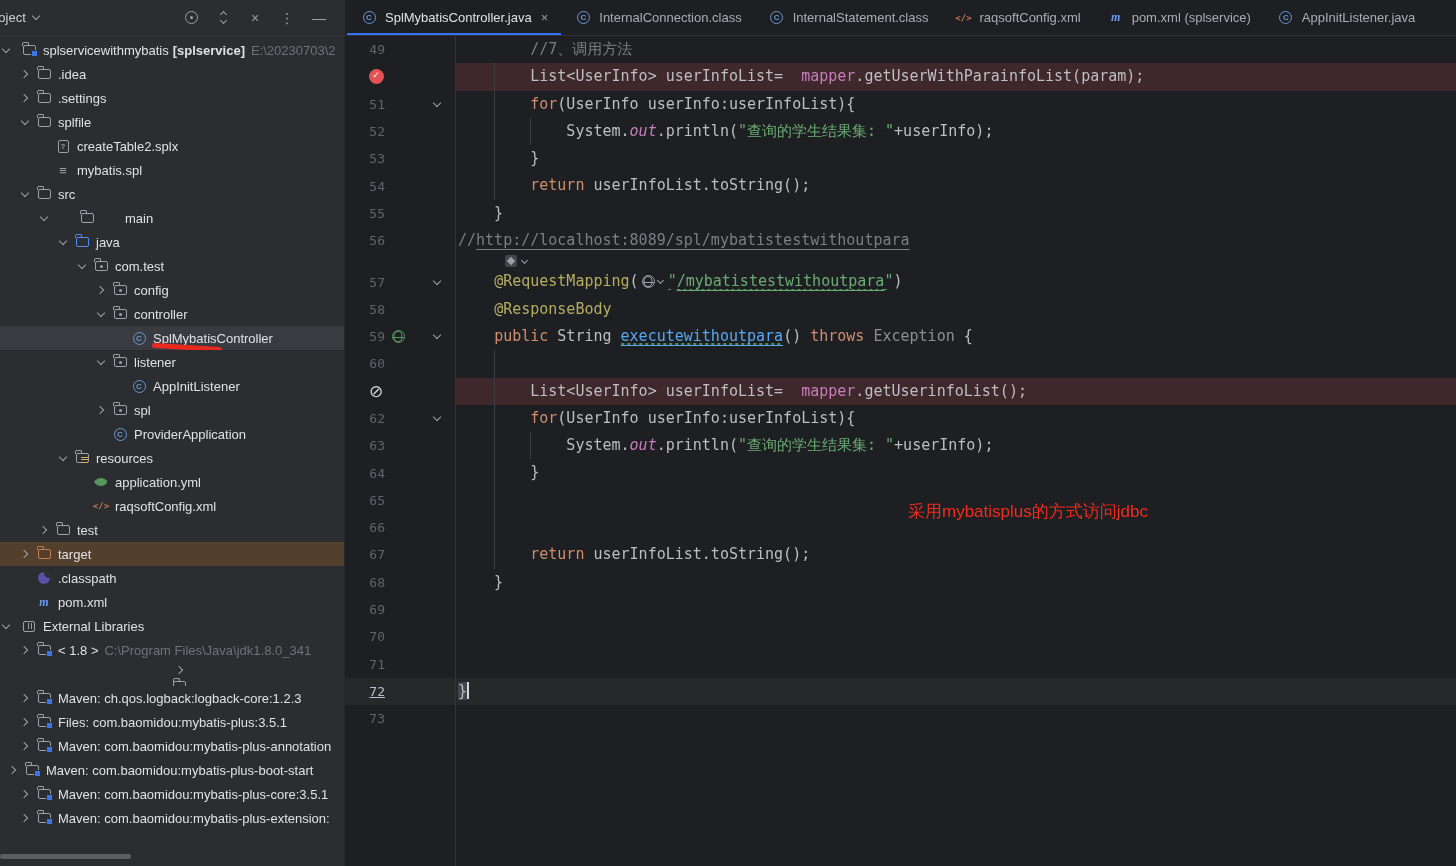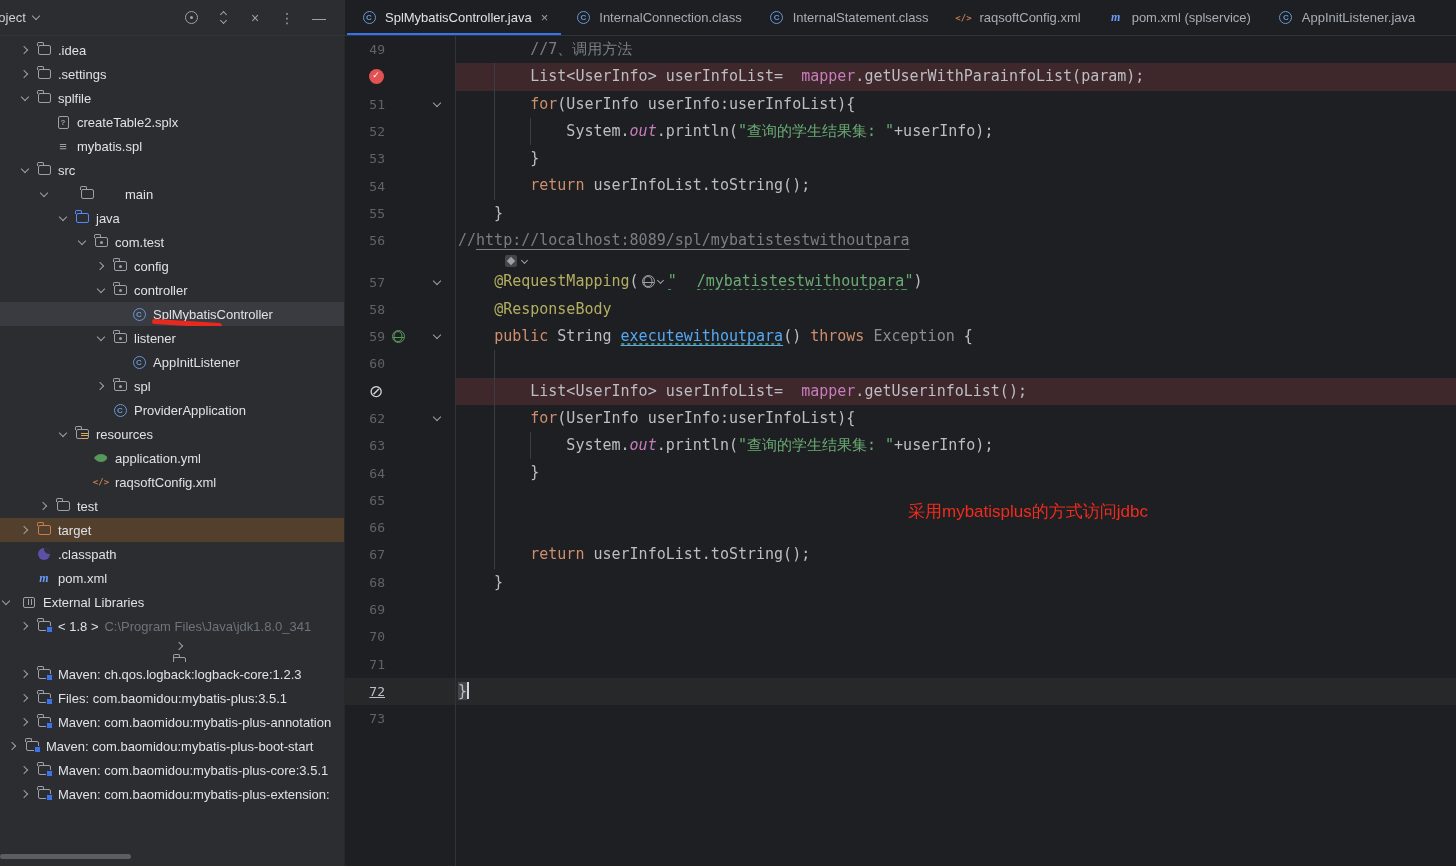--- a/index.html
+++ b/index.html
@@ -69,21 +69,21 @@
   .gut .foldc { position:absolute; left:84px; }
   .gutline { position:absolute; left:110px; top:0; bottom:0; width:1px; background:#313438; z-index:1; }
   .code { position:relative; z-index:2; white-space:pre; font-family:"DejaVu Sans Mono",monospace; font-size:15px; line-height:27.3px; padding-left:3px; color:#bcbec4; }
   .guide { position:absolute; top:0; bottom:0; width:1px; background:#3a3d41; z-index:1; }
   .pln { color:#bcbec4; } .kw { color:#cf8e6d; } .str { color:#6aab73; }
   .ann { color:#b3ae60; } .cmt { color:#7a7e85; }
   .cmturl { color:#7a7e85; text-decoration:underline; text-underline-offset:4px; }
   .fld { color:#c77dbb; } .fldi { color:#c77dbb; font-style:italic; }
   .ex { color:#8a8e95; }
   .strw { color:#6aab73; background:linear-gradient(90deg,#4c8f5a 0 3px,transparent 3px 6px) bottom/100% 1.5px repeat-x; }
-  .strwu { color:#6aab73; text-underline-offset:4px; background:repeating-linear-gradient(90deg,#4c8f5a 0 3px,transparent 3px 6px) bottom/100% 1.5px repeat-x;margin-left:20px; }
+  .strwu { color:#6aab73; text-decoration:underline; text-underline-offset:4px; background:repeating-linear-gradient(90deg,#4c8f5a 0 3px,transparent 3px 6px) bottom/100% 1.5px repeat-x; }
   .mth { color:#56a8f5; text-decoration:underline; text-underline-offset:4px; background:repeating-linear-gradient(90deg,#4c8f5a 0 3px,transparent 3px 6px) bottom/100% 1.5px repeat-x; }
   .brace { color:#bcbec4; background:#43454a; }
   .caret { display:inline-block; width:1.5px; height:17px; background:#d4d7dd; vertical-align:-3px; }
   .icbp { width:15px; height:15px; border-radius:50%; background:#e35252; color:#fff; font-size:9px; display:flex; align-items:flex-start; justify-content:center; padding-top:1px; }
   .icmbp { color:#ced3da; font-size:17px; line-height:1; font-family:"DejaVu Sans",sans-serif; }
   .icglobe { width:13px; height:13px; border-radius:50%; border:1.2px solid #57965c; position:relative; flex:none; }
   .icglobe::before { content:''; position:absolute; left:50%; top:0; bottom:0; width:7px; transform:translateX(-50%); border:1.2px solid #57965c; border-radius:50%; }
   .icglobe::after { content:''; position:absolute; left:0; right:0; top:50%; height:1.2px; background:#57965c; }
   .icglobe.gray, .icglobe.gray::before { border-color:#9da0a8; }
   .icglobe.gray::after { background:#9da0a8; }
@@ -156,20 +156,33 @@
           <span class="ic">
             <span class="iccls">C</span>
           </span>
           <span>AppInitListener.java</span>
         </div>
       </div>
   </div>
   <div id="main">
     <div id="sidebar">
       <div id="tree">
+          <div class="trow" style="padding-left: 0px;">
+            <span class="slot">
+              <span class="chev d" style="margin-left:-8px"></span>
+            </span>
+            <span class="ic">
+              <span class="icf">
+                <span class="badge"></span>
+              </span>
+            </span>
+            <span class="lbl">splservicewithmybatis</span>
+            <span class="tag">[splservice]</span>
+            <span class="sfx">E:\20230703\2</span>
+          </div>
           <div class="trow" style="padding-left: 15px;">
             <span class="slot">
               <span class="chev r"></span>
             </span>
             <span class="ic">
               <span class="icf"></span>
             </span>
             <span class="lbl">.idea</span>
           </div>
           <div class="trow" style="padding-left: 15px;">

